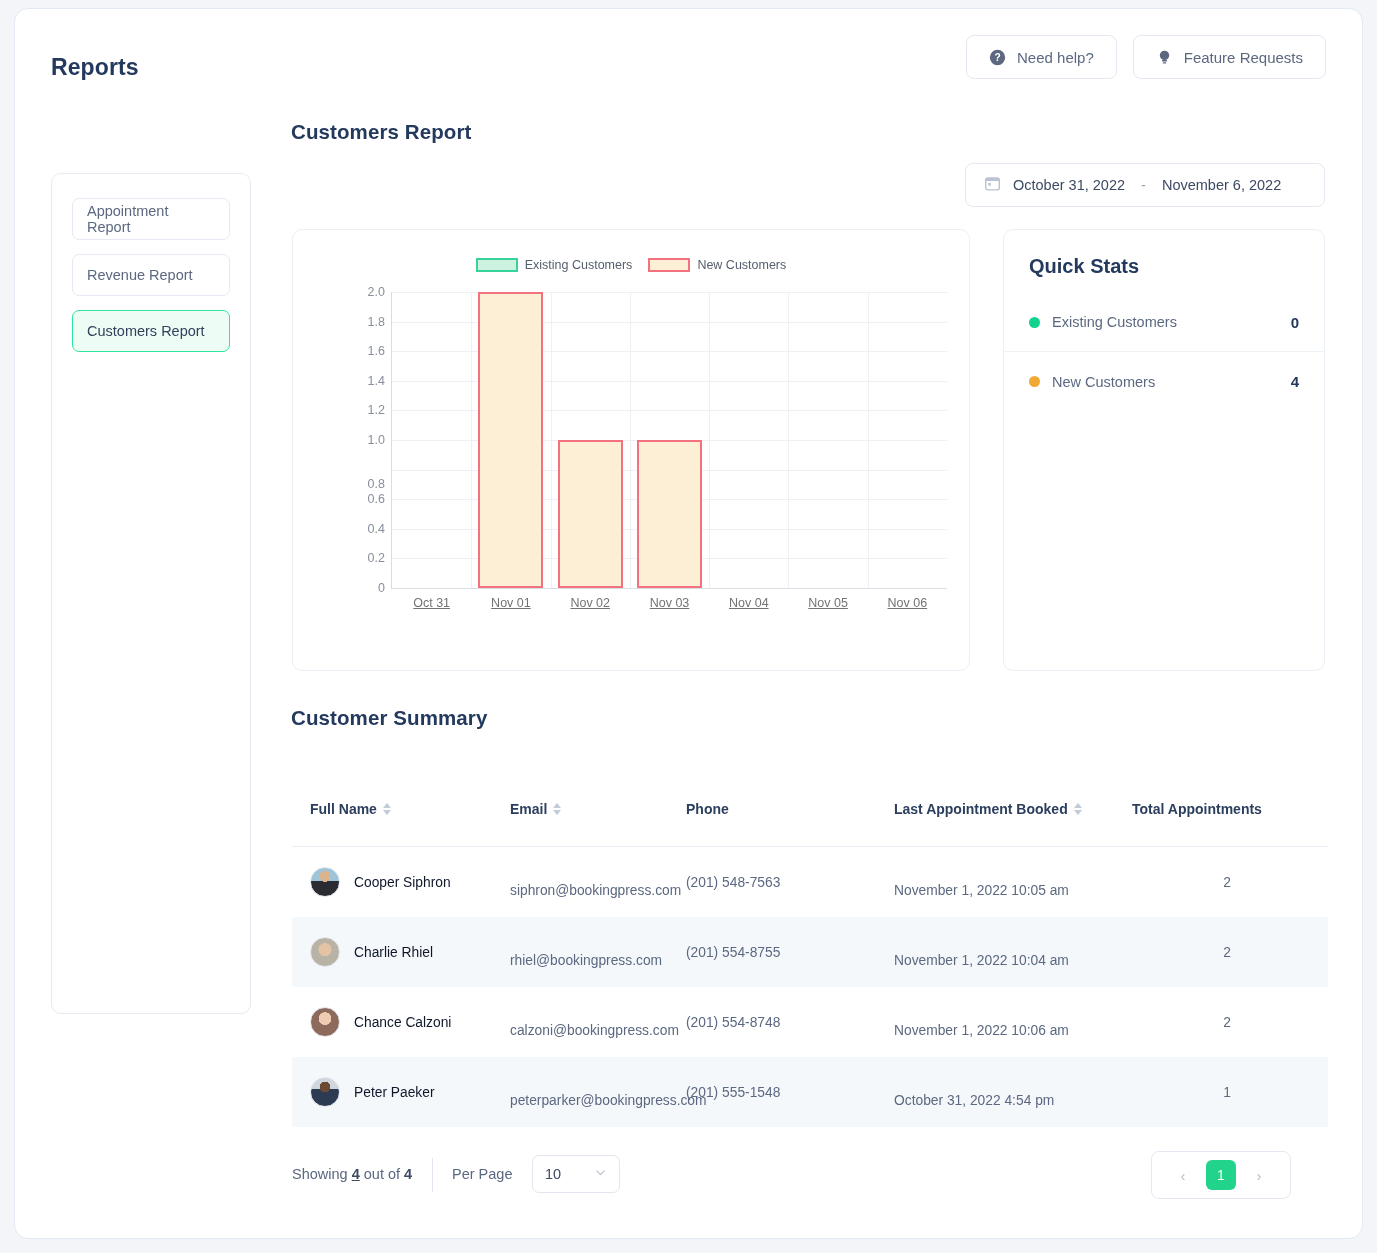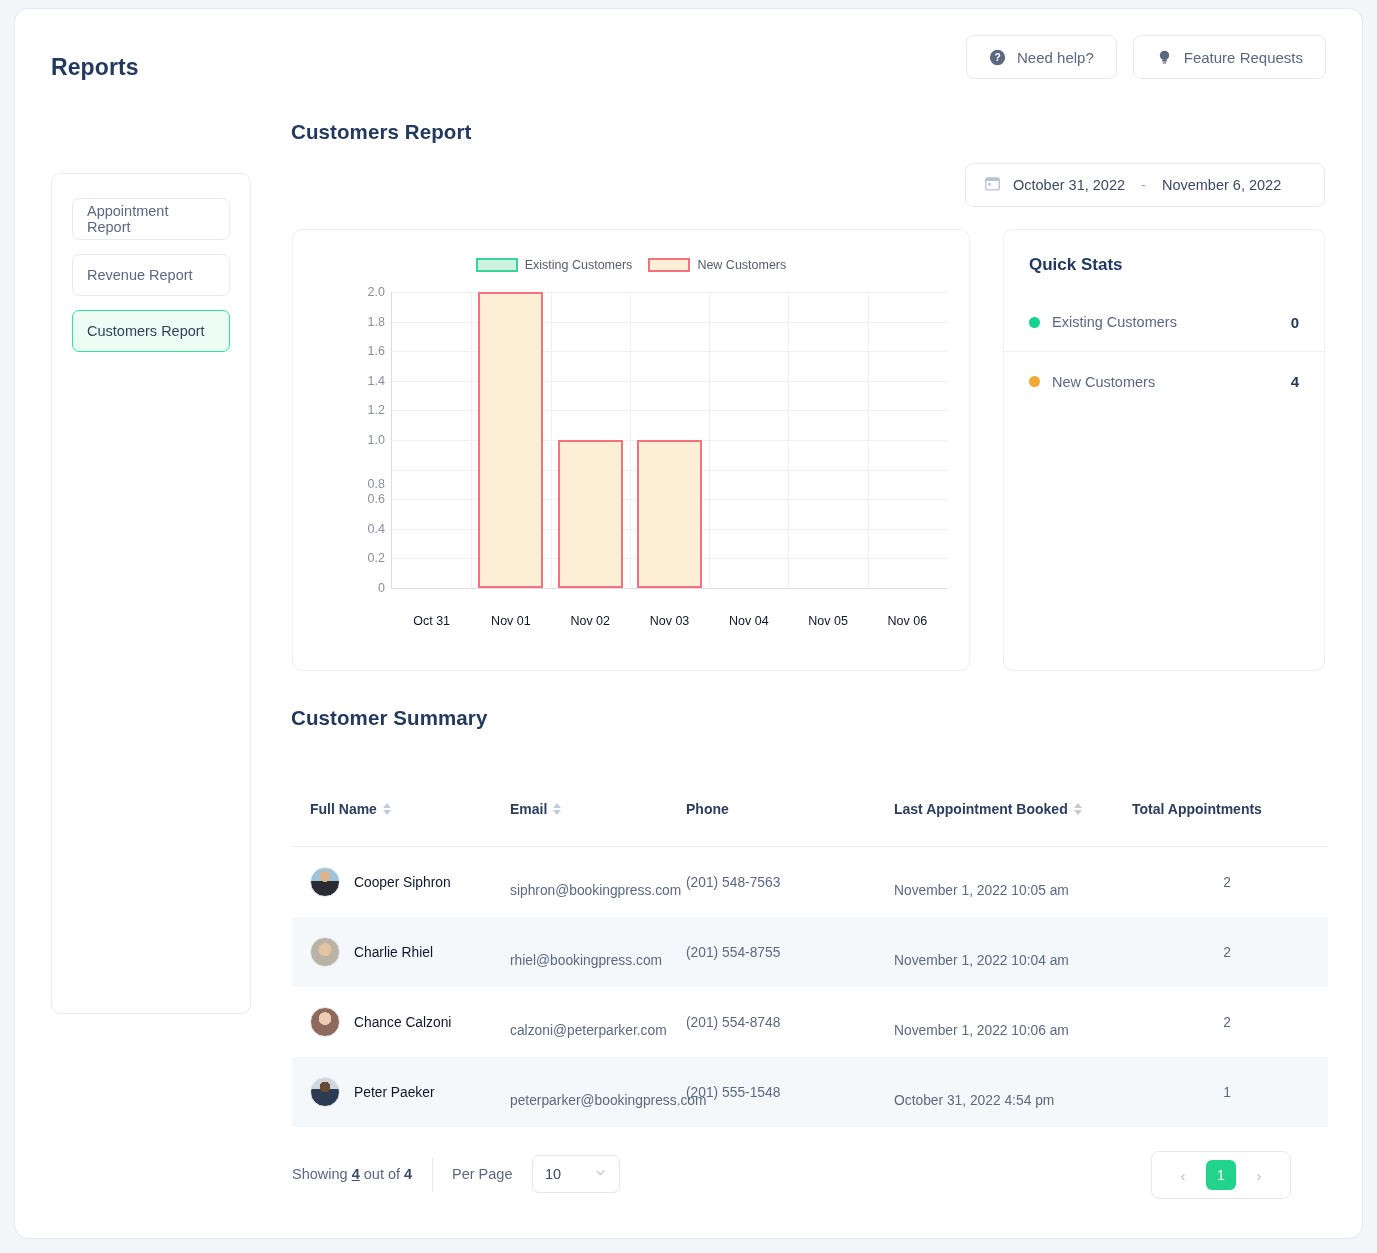--- a/index.html
+++ b/index.html
@@ -112,41 +112,41 @@
     border-bottom: 1px solid #d9dde4;
   }
   .hgrid { position: absolute; left: 0; right: 0; height: 1px; background: #eef0f3; }
   .vgrid { position: absolute; top: 0; bottom: 0; width: 1px; background: #eef0f3; }
   .ytick {
     position: absolute; right: 100%; margin-right: 7px;
     transform: translateY(-50%);
     font-size: 12.5px; color: #888f9b; white-space: nowrap;
   }
   .xtick {
-    position: absolute; top: 100%; margin-top: 26px;
+    position: absolute; top: 100%; margin-top: 8px;
     transform: translateX(-50%);
-    font-size: 12.5px; color: #0f172a; white-space: nowrap;
+    font-size: 12.5px; color: #737373; white-space: nowrap; text-decoration: underline;
   }
   .bar {
     position: absolute; bottom: 0;
     border: 2px solid #f4717f;
     background: #fdeed6;
     box-sizing: border-box;
   }
 
   
   .stats-card {
     position: absolute; right: 37px; top: 220px;
     width: 322px; height: 442px;
     background: #fff; border: 1px solid #eaeef5;
     border-radius: 10px;
   }
   .stats-title {
     position: absolute; left: 25px; top: 25px;
-    font-size: 17px; font-weight: bold; color: #23395d;
+    font-size: 20px; font-weight: bold; color: #23395d;
   }
   .stat-row {
     position: absolute; left: 0; right: 0;
     height: 59px; display: flex; align-items: center;
     padding: 0 25px;
   }
   .stat-row.r1 { top: 63px; border-bottom: 1px solid #eef1f6; }
   .stat-row.r2 { top: 122px; }
   .dot { width: 11px; height: 11px; border-radius: 50%; margin-right: 12px; flex: 0 0 auto; }
   .stat-label { font-size: 14.5px; color: #5b6880; }
@@ -413,21 +413,21 @@
         <div class="c3">(201) 554-8755</div>
         <div class="c4 wrapcell">November 1, 2022 10:04 am</div>
         <div class="c5 num">2</div>
       </div>
 
       <div class="trow tbody-row">
         <div class="c1">
           <span class="avatar av3"></span>
           <span class="name">Chance Calzoni</span>
         </div>
-        <div class="c2 wrapcell">calzoni@peterparker.com</div>
+        <div class="c2 wrapcell">calzoni@bookingpress.com</div>
         <div class="c3">(201) 554-8748</div>
         <div class="c4 wrapcell">November 1, 2022 10:06 am</div>
         <div class="c5 num">2</div>
       </div>
 
       <div class="trow tbody-row alt">
         <div class="c1">
           <span class="avatar av4"></span>
           <span class="name">Peter Paeker</span>
         </div>

